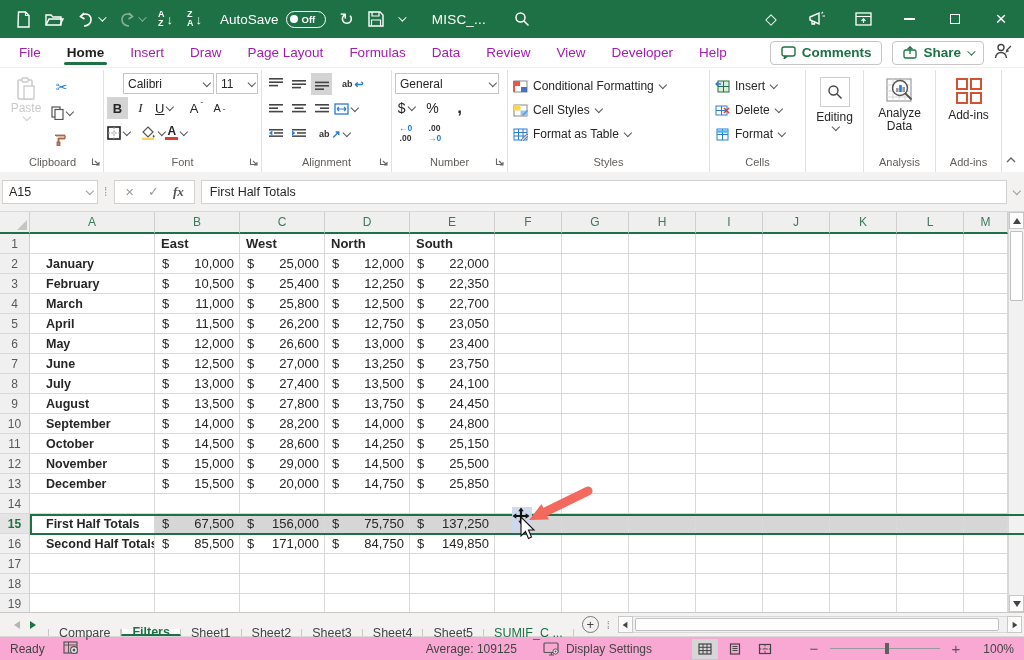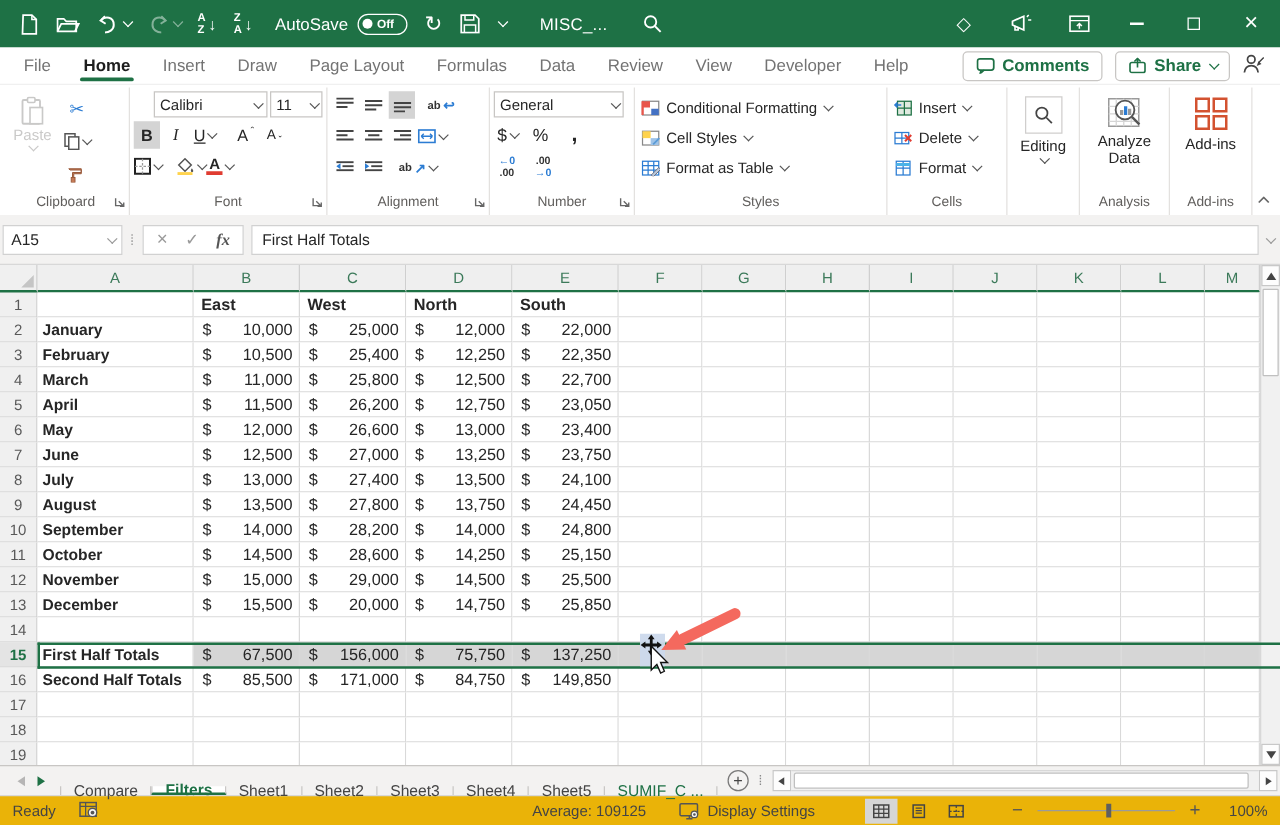--- a/index.html
+++ b/index.html
@@ -21,21 +21,21 @@
   .tsearch { margin-left:28px; }
   .tright { margin-left:auto; display:flex; align-items:center; gap:0; }
   .tright .wbtn { width:46px; height:38px; display:flex; align-items:center; justify-content:center; font-size:15px; }
   .gem { font-size:16px; }
   .minus-g { width:11px; height:2px; background:#fff; display:block; }
   .maxbox { width:10px; height:10px; border:1.4px solid #fff; display:block; }
 
   
   .tabrow { height:30px; background:#fff; display:flex; align-items:center; flex:none; border-bottom:1px solid #f0f0f0; }
   .rtabs { display:flex; align-items:center; height:100%; padding-left:6px; }
-  .rtab { padding:0 13px; height:100%; display:flex; align-items:center; font-size:13.5px; color:#737373; cursor:default; position:relative; white-space:nowrap; }
+  .rtab { padding:0 13px; height:100%; display:flex; align-items:center; font-size:13.5px; color:#a21caf; cursor:default; position:relative; white-space:nowrap; }
   .rtab.active { font-weight:bold; color:#1e1e1e; }
   .rtab.active::after { content:""; position:absolute; left:10px; right:10px; bottom:2px; height:3px; background:#1e7145; border-radius:2px; }
   .tabrt { margin-left:auto; display:flex; align-items:center; gap:10px; padding-right:12px; }
   .pillbtn { border:1px solid #c8c6c4; border-radius:4px; height:24px; display:flex; align-items:center; gap:6px; padding:0 10px; color:#1e7145; font-size:13.5px; font-weight:bold; background:#fff; }
   .gchev { width:6px; height:6px; border-right:1.6px solid #1e7145; border-bottom:1.6px solid #1e7145; transform:rotate(45deg) translateY(-2px); display:inline-block; }
 
   
   .ribbon { height:104px; background:#fff; display:flex; flex:none; padding:2px 0 0 2px; }
   .rgroup { position:relative; border-right:1px solid #e3e1df; display:flex; flex-direction:column; padding:3px 3px 0 3px; flex:none; }
   .gbody { flex:1; }
@@ -61,21 +61,21 @@
   .gridwrap { height:400px; display:flex; flex:none; position:relative; background:#fff; }
   .grid { width:1008px; overflow:hidden; position:relative; }
   .grid-header-row { display:grid; grid-template-columns:30px 125px repeat(4,85px) repeat(7,67px) minmax(0,1fr); height:22px; }
   .corner { background:#f0f0f0; border-right:1px solid #cfcfcf; border-bottom:2px solid #1e7145; position:relative; }
   .corner::after { content:""; position:absolute; right:2px; bottom:2px; border-left:10px solid transparent; border-bottom:10px solid #c5c5c5; }
   .colhdr { background:#efefef; border-right:1px solid #cfcfcf; border-bottom:2px solid #1e7145; color:#3c7a5a; font-size:12px; display:flex; align-items:center; justify-content:center; }
   .grid-row { display:grid; grid-template-columns:30px 125px repeat(4,85px) repeat(7,67px) minmax(0,1fr); height:20px; }
   .rowhdr { background:#f0f0f0; border-right:1px solid #cfcfcf; border-bottom:1px solid #d9d9d9; color:#595959; font-size:12px; display:flex; align-items:center; justify-content:center; }
   .rowhdr.selhdr { color:#1e7145; font-weight:bold; background:#e4e4e4; }
   .cell { border-right:1px solid #d9d9d9; border-bottom:1px solid #d9d9d9; background:#fff; font-size:13px; display:flex; align-items:center; overflow:hidden; white-space:nowrap; }
-  .cell.a { padding-left:4px; font-weight:bold; font-size:12.5px; }
+  .cell.a { padding-left:16px; font-weight:bold; font-size:12.5px; }
   .cell.money { justify-content:space-between; padding:0 5px 0 7px; }
   .cell.htxt { font-weight:bold; padding-left:6px; }
   .grid-row.selected .cell { background:#d6d6d6; }
   .grid-row.selected .cell.a { background:#fff; }
   .selborder { position:absolute; left:30px; right:0; top:302px; height:21px; border:2px solid #1e7145; border-right:none; pointer-events:none; z-index:5; }
 
   
   .vscroll { width:16px; background:#f1f1f1; border-left:1px solid #d8d8d8; display:flex; flex-direction:column; }
   .sbtn { height:17px; background:#fdfdfd; border:1px solid #c8c8c8; display:flex; align-items:center; justify-content:center; flex:none; }
   .tri-up { border-left:4px solid transparent; border-right:4px solid transparent; border-bottom:6px solid #444; }
@@ -92,21 +92,21 @@
   .stab.active { background:#fff; color:#1e7145; font-weight:bold; border-bottom:2.5px solid #1e7145; border-left:1px solid #c9c7c5; }
   .stab.colored { color:#1e7145; }
   .addsheet { width:17px; height:17px; border:1px solid #7a7a7a; border-radius:50%; display:flex; align-items:center; justify-content:center; font-size:13px; color:#444; align-self:center; margin:0 8px; }
   .sheetdots { align-self:center; color:#8a8a8a; font-size:11px; margin-right:6px; }
   .hscroll { flex:1; display:flex; align-items:center; gap:0; margin:3px 2px 3px 2px; }
   .hbtn { width:15px; height:17px; background:#fdfdfd; border:1px solid #c8c8c8; display:flex; align-items:center; justify-content:center; flex:none; }
   .htrack { flex:1; height:17px; background:#f1f1f1; border-top:1px solid #d8d8d8; border-bottom:1px solid #d8d8d8; position:relative; }
   .hthumb { position:absolute; left:2px; right:8px; top:1px; bottom:1px; background:#fff; border:1px solid #c0c0c0; border-radius:2px; }
 
   
-  .statusbar { height:24px; background:#eab308; border-top:1px solid #d8d8d8; display:flex; align-items:center; font-size:12px; color:#444; flex:none; padding:0 10px; }
+  .statusbar { height:24px; background:#f9a8d4; border-top:1px solid #d8d8d8; display:flex; align-items:center; font-size:12px; color:#444; flex:none; padding:0 10px; }
   .stleft { display:flex; align-items:center; gap:18px; }
   .stright { margin-left:auto; display:flex; align-items:center; }
   .viewbtns { display:flex; align-items:center; gap:4px; margin:0 30px 0 40px; }
   .vbtn { width:26px; height:20px; display:flex; align-items:center; justify-content:center; }
   .vbtn.on { background:#d6d6d6; }
   .zoomer { display:flex; align-items:center; gap:10px; }
   .ztrack { width:110px; height:1.5px; background:#9a9a9a; position:relative; }
   .zthumb { position:absolute; left:50%; top:-4.5px; width:4px; height:11px; background:#5f5f5f; }
   .zpm { font-size:15px; color:#555; width:12px; text-align:center; }
   .zpct { width:42px; text-align:right; font-size:12px; }

